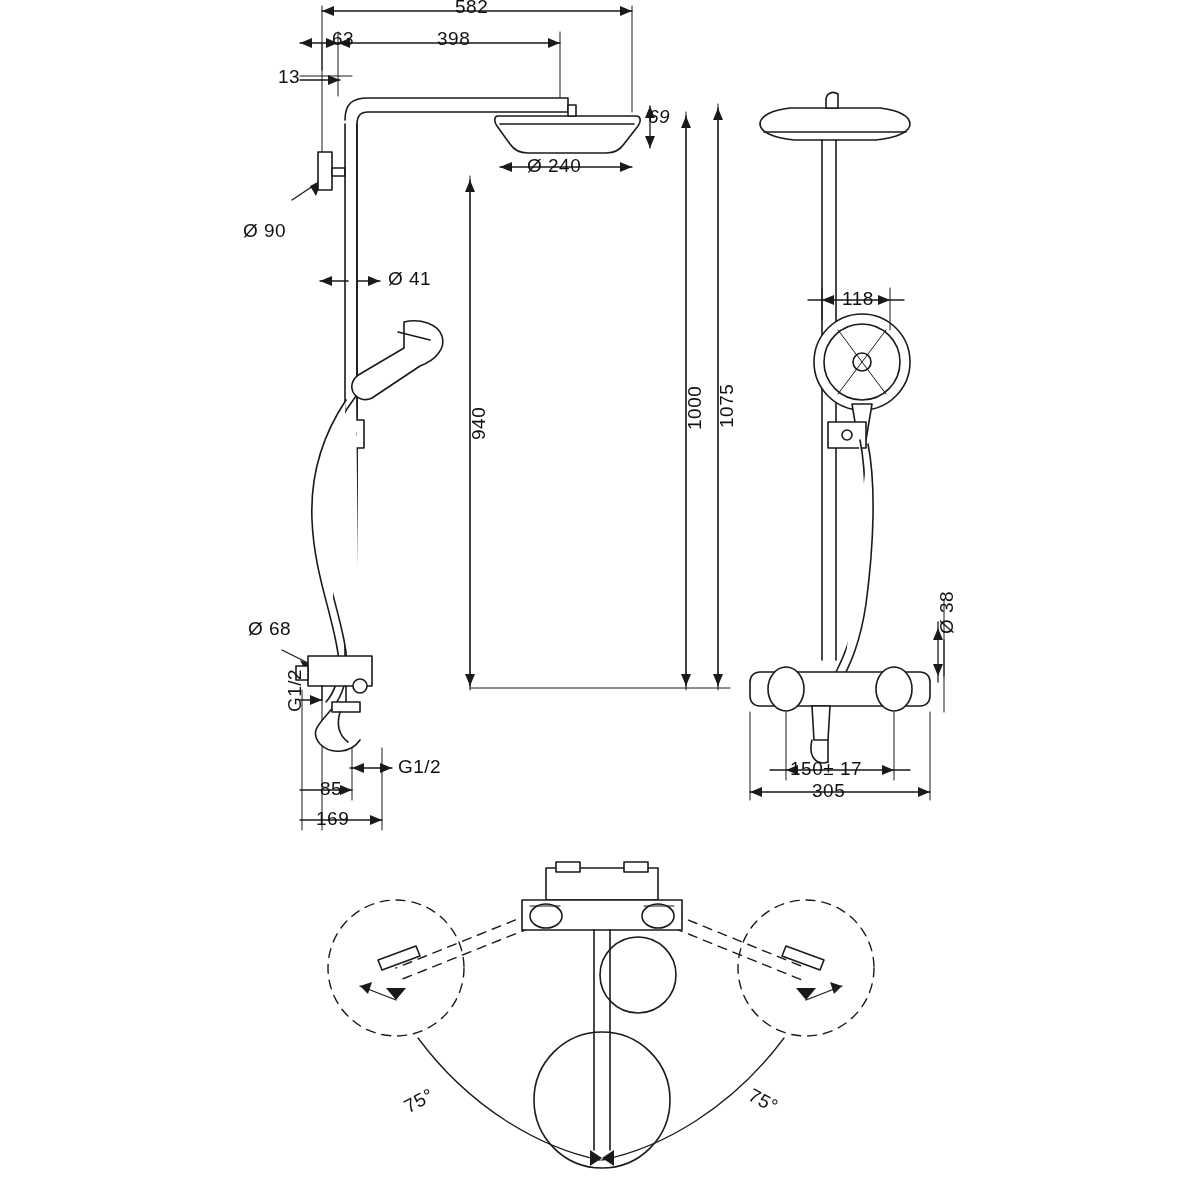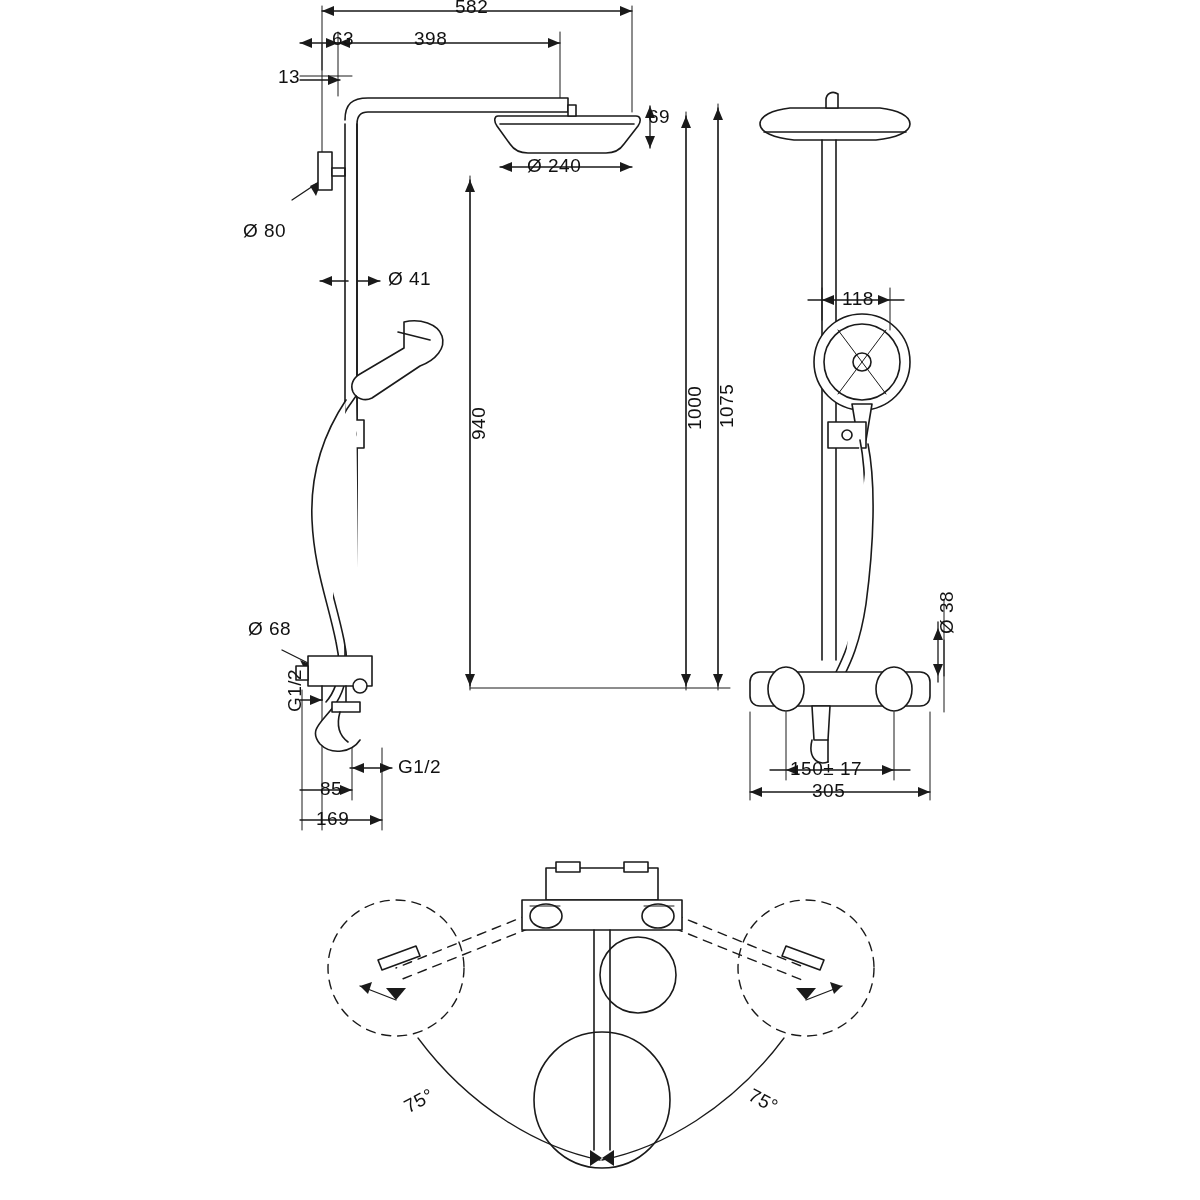--- a/index.html
+++ b/index.html
@@ -224,26 +224,26 @@
       <path d="M842 986 L806 1000" stroke-width="1.3"></path>
       <g fill="#1a1a1a" stroke="none">
         <polygon points="360,986 372,982 368,994"></polygon>
         <polygon points="842,986 830,982 834,994"></polygon>
       </g>
     </g>
   </g>
 </svg>
 
 <div class="dimtxt" style="left:455px;top:-4px;">582</div>
-<div class="dimtxt" style="left:414px;top:28px;">398</div>
+<div class="dimtxt" style="left:437px;top:28px;">398</div>
 <div class="dimtxt" style="left:312px;top:28px;margin-left:20px;">63</div>
 <div class="dimtxt" style="left:254px;top:66px;margin-left:24px;">13</div>
-<div class="dimtxt" style="left:648px;top:106px;">69</div>
+<div class="dimtxt" style="left:648px;top:106px;font-style:italic;">69</div>
 <div class="dimtxt" style="left:527px;top:155px;">Ø 240</div>
-<div class="dimtxt" style="left:243px;top:220px;">Ø 80</div>
+<div class="dimtxt" style="left:243px;top:220px;">Ø 90</div>
 <div class="dimtxt" style="left:388px;top:268px;">Ø 41</div>
 <div class="dimtxt rot" style="left:468px;top:440px;">940</div>
 <div class="dimtxt rot" style="left:684px;top:430px;">1000</div>
 <div class="dimtxt rot" style="left:716px;top:428px;">1075</div>
 <div class="dimtxt" style="left:248px;top:618px;">Ø 68</div>
 <div class="dimtxt rot" style="left:284px;top:712px;">G1/2</div>
 <div class="dimtxt" style="left:398px;top:756px;">G1/2</div>
 <div class="dimtxt" style="left:320px;top:778px;">85</div>
 <div class="dimtxt" style="left:316px;top:808px;">169</div>
 

